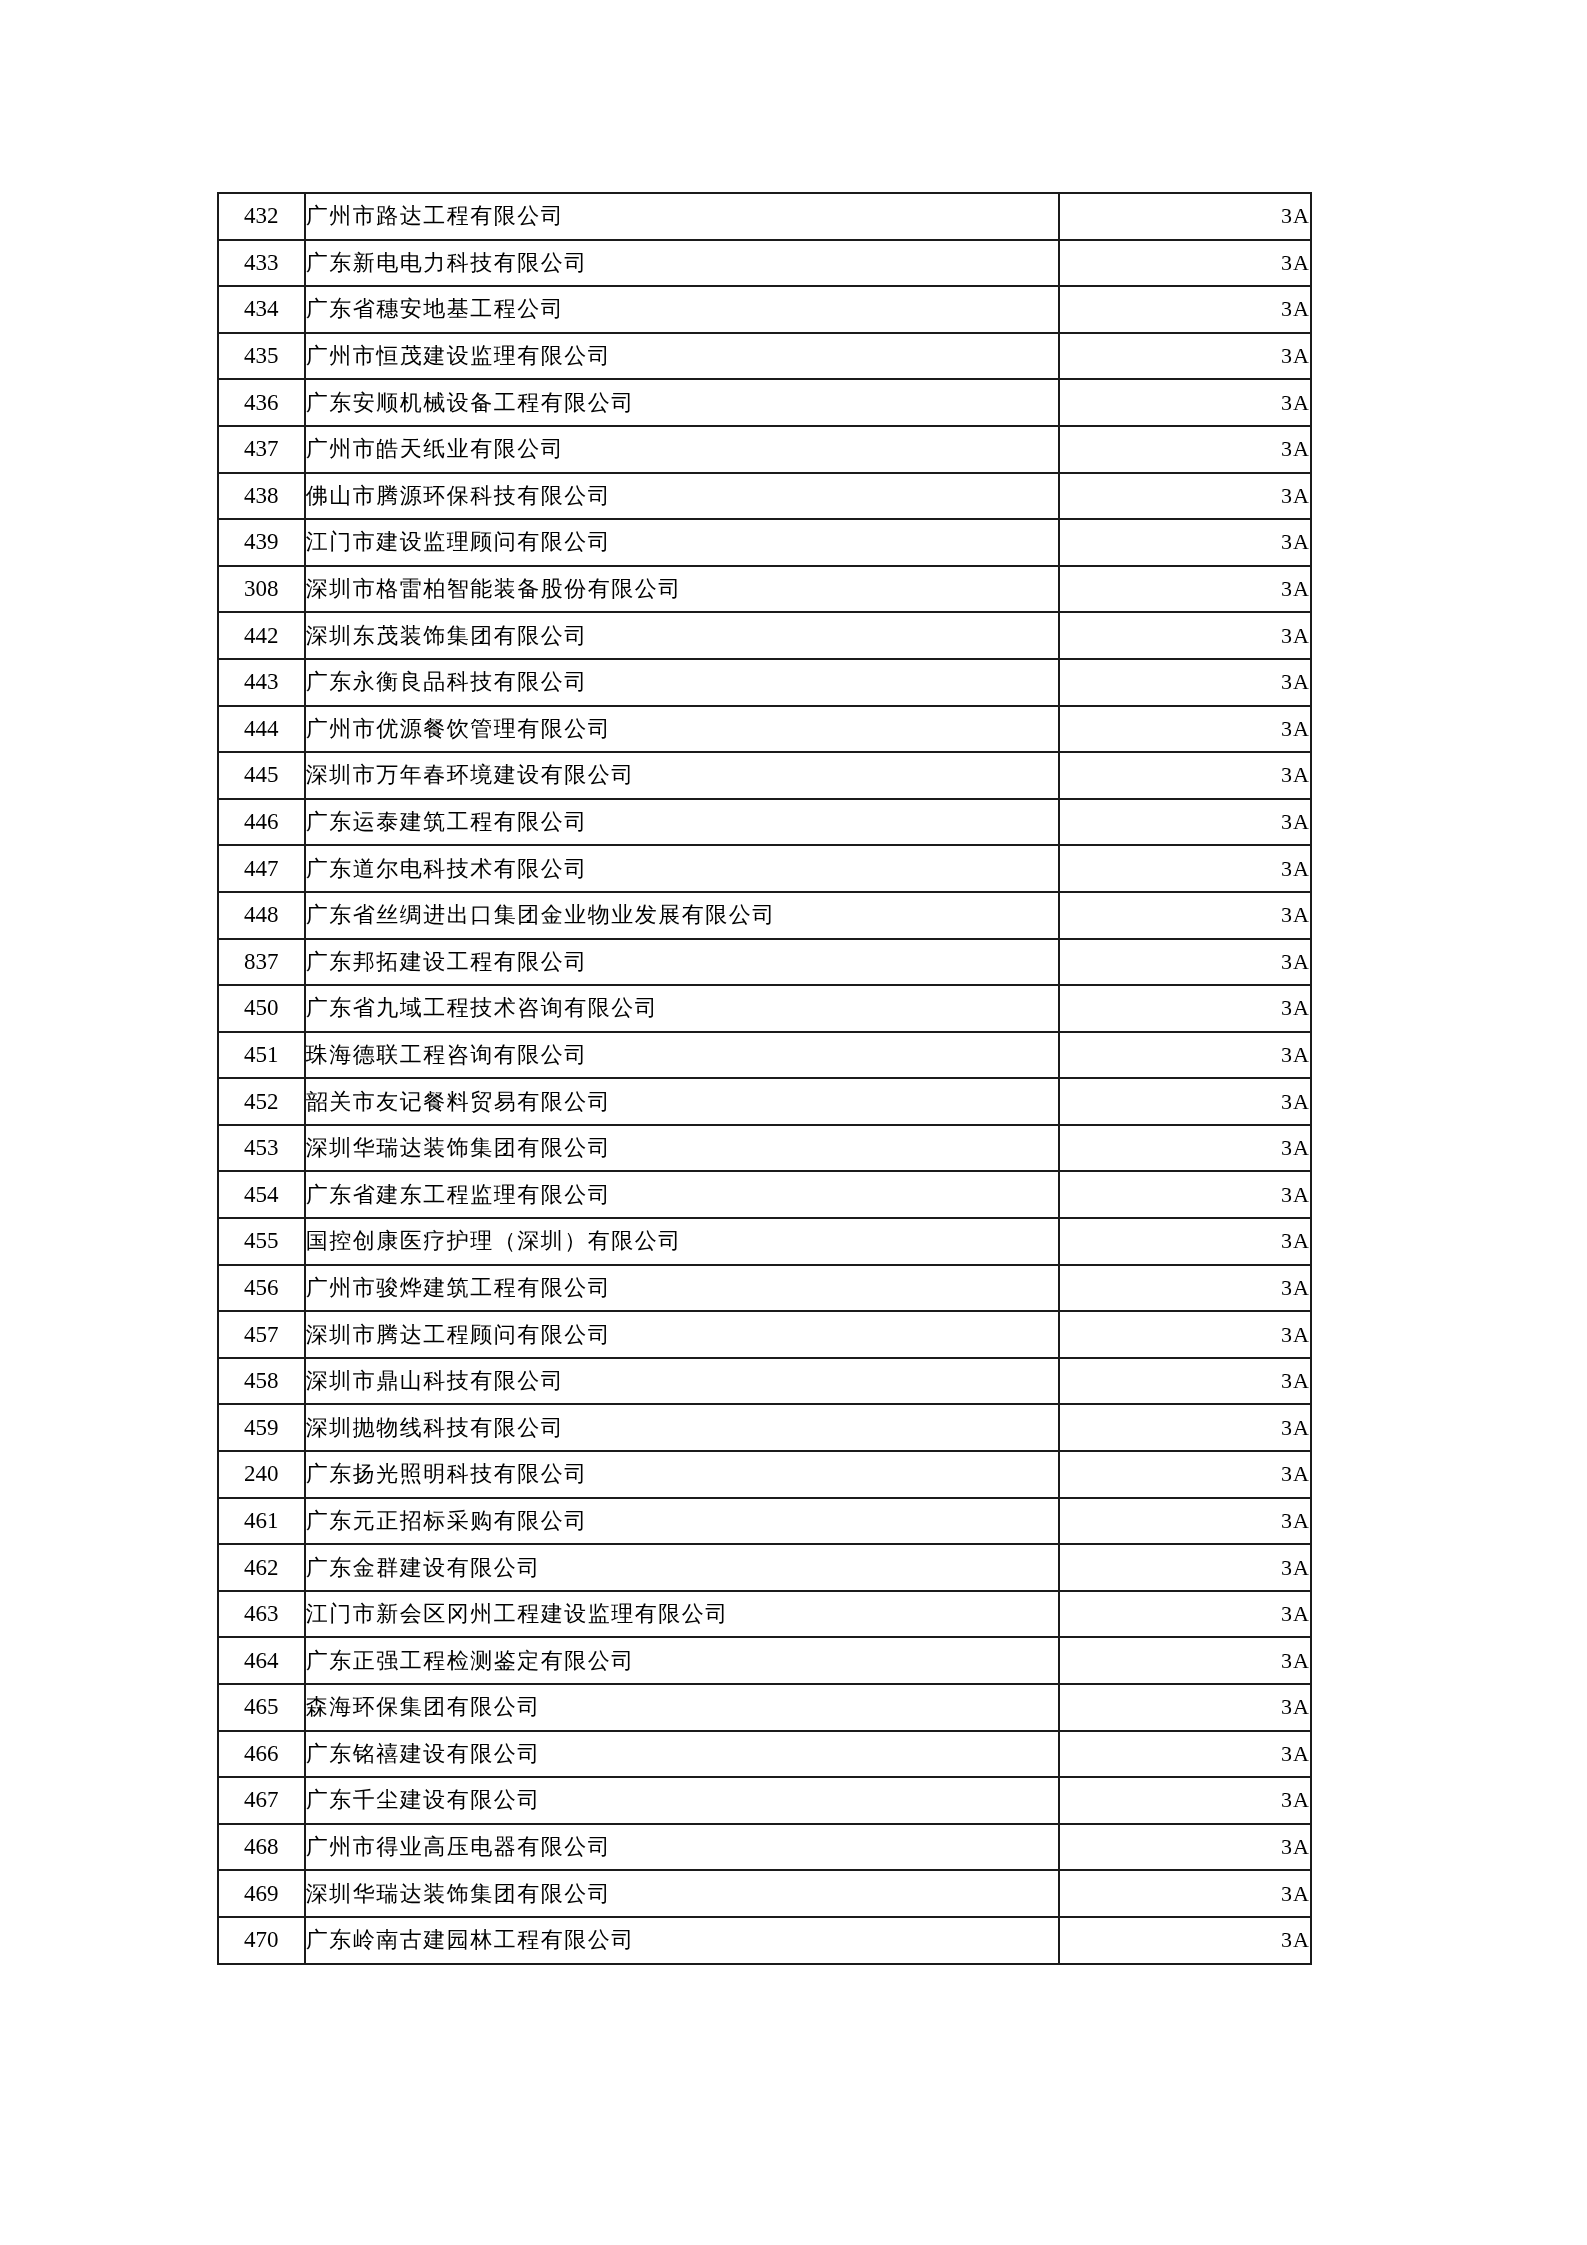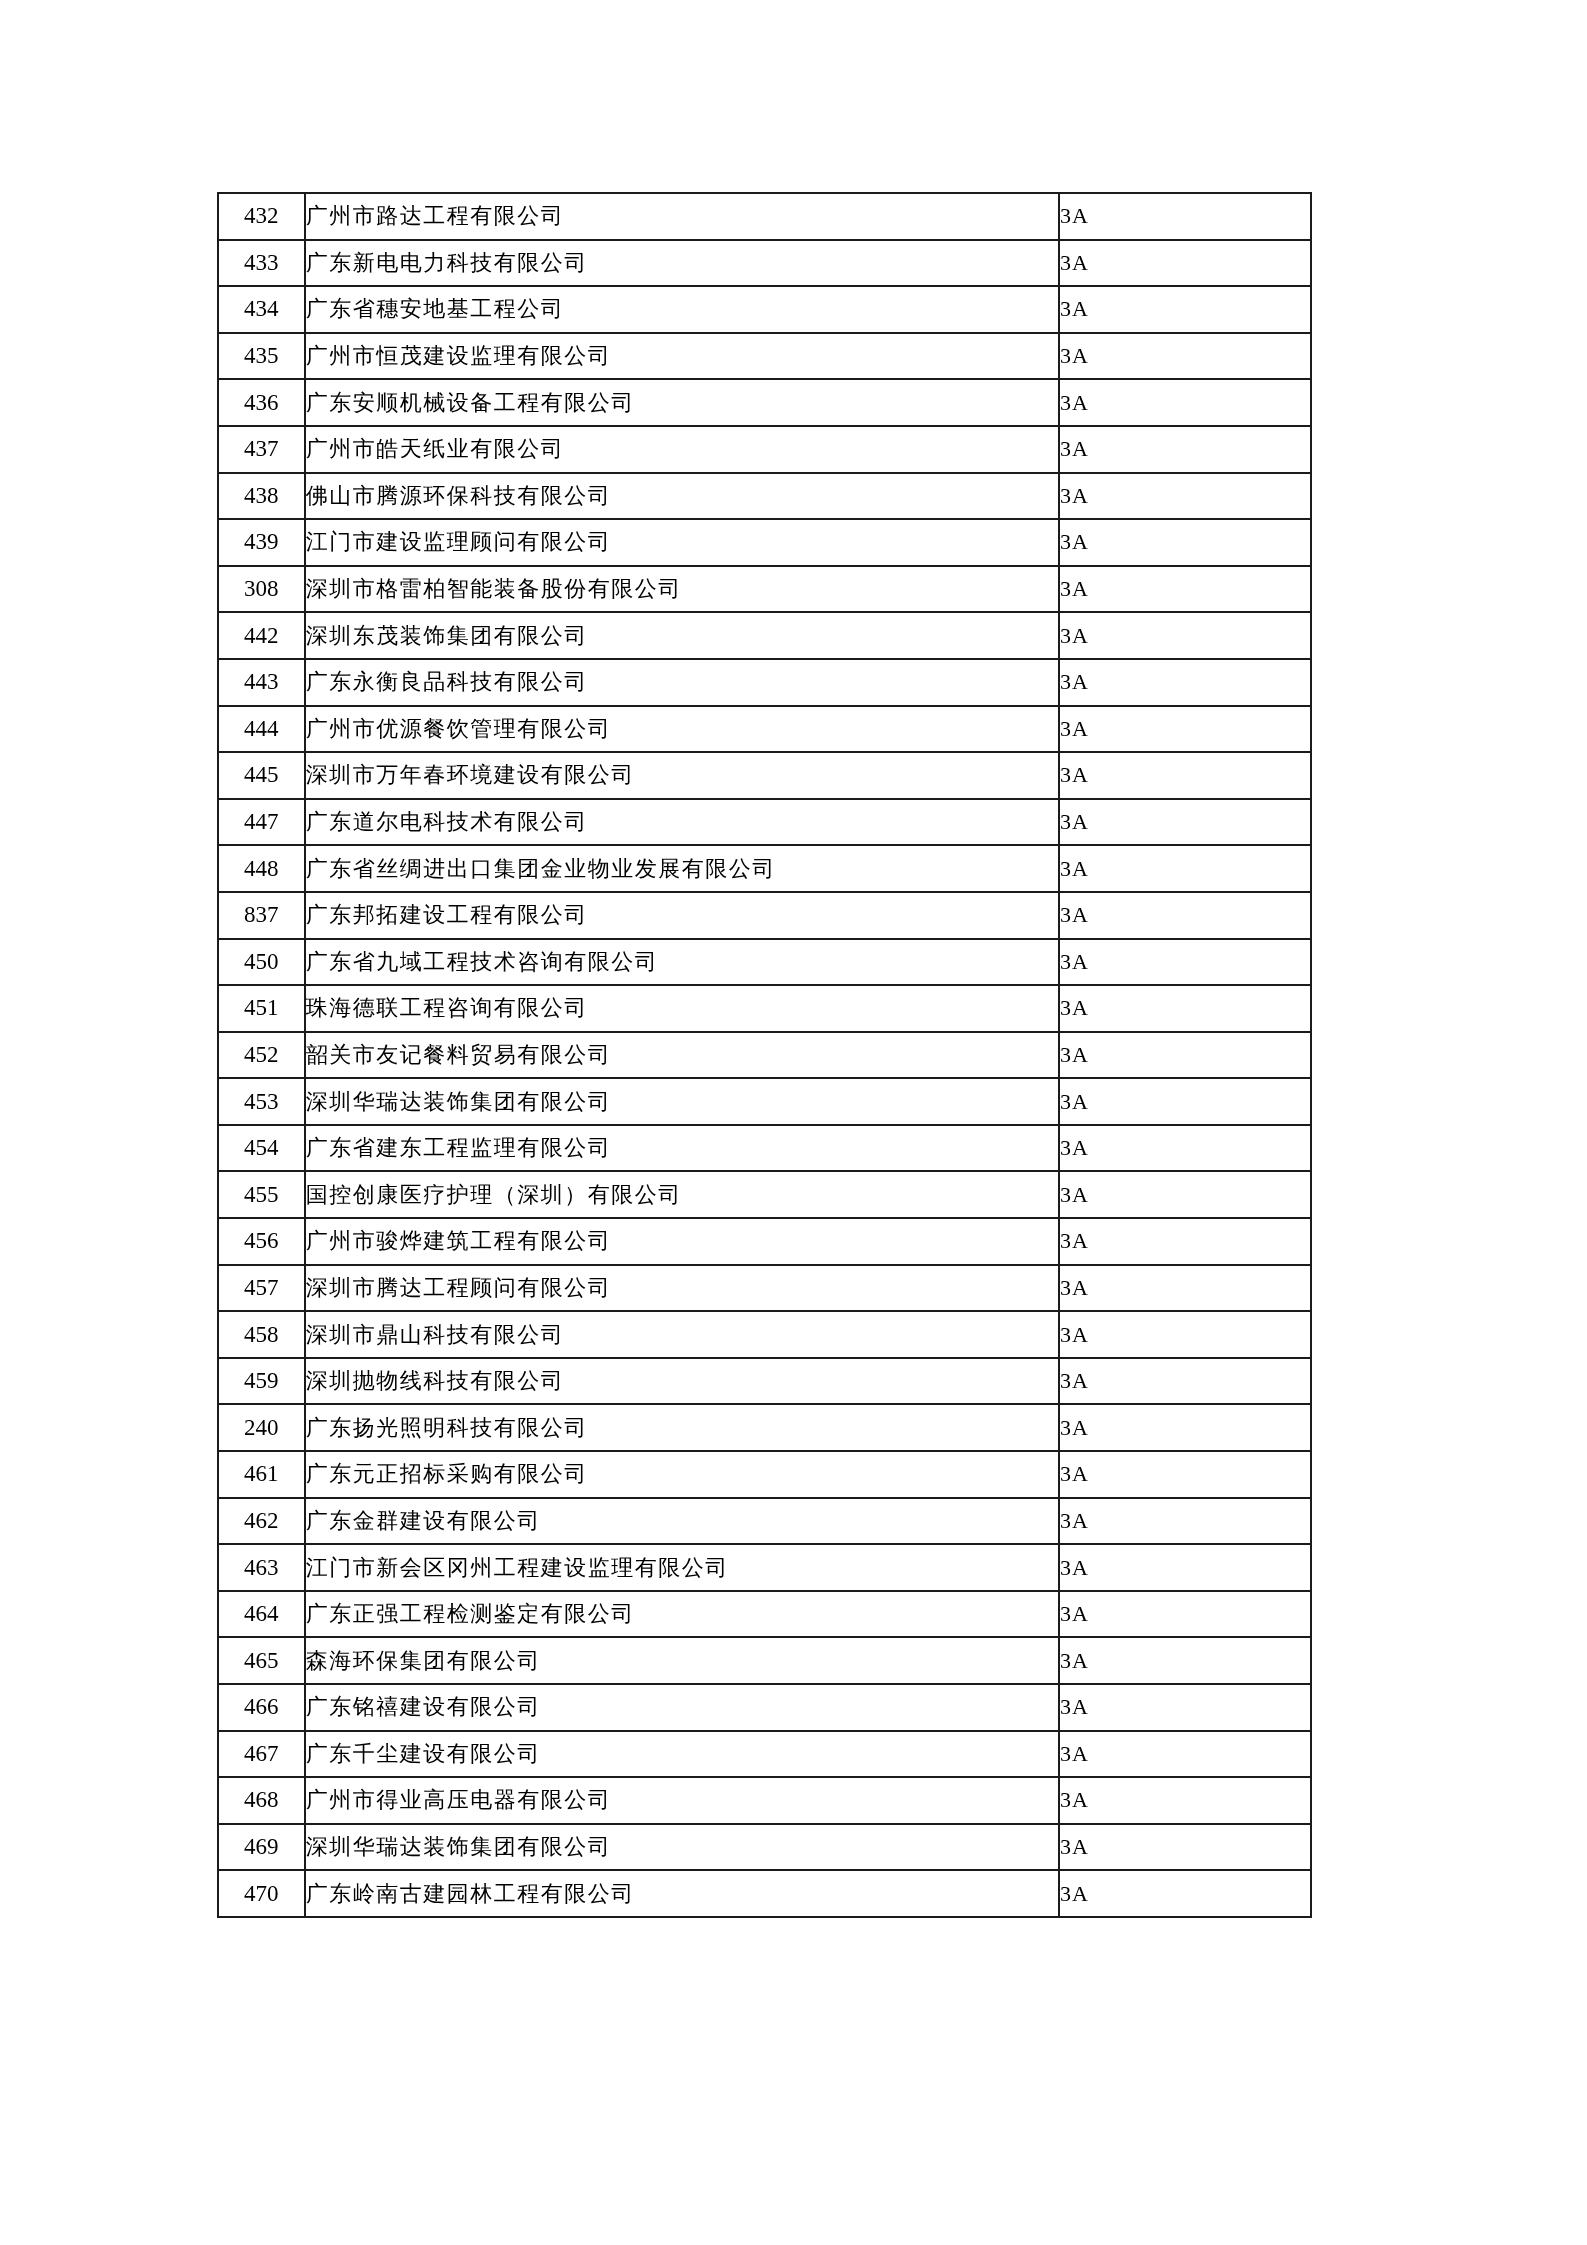--- a/index.html
+++ b/index.html
@@ -38,21 +38,21 @@
   td.col-num {
     text-align: center;
     font-size: 23px;
   }
   td.col-name {
     padding-left: 13px;
     font-size: 22px;
     letter-spacing: 1.5px;
   }
   td.col-rating {
-    text-align: left;
+    text-align: right;
     font-size: 22px;
     letter-spacing: 1px;
     margin-left: 40px;
   }
 </style>
 </head>
 <body>
 
 <div class="page">
   <table class="roster">
@@ -121,20 +121,25 @@
           <td class="col-num">444</td>
           <td class="col-name">广州市优源餐饮管理有限公司</td>
           <td class="col-rating">3A</td>
         </tr>
         <tr>
           <td class="col-num">445</td>
           <td class="col-name">深圳市万年春环境建设有限公司</td>
           <td class="col-rating">3A</td>
         </tr>
         <tr>
+          <td class="col-num">446</td>
+          <td class="col-name">广东运泰建筑工程有限公司</td>
+          <td class="col-rating">3A</td>
+        </tr>
+        <tr>
           <td class="col-num">447</td>
           <td class="col-name">广东道尔电科技术有限公司</td>
           <td class="col-rating">3A</td>
         </tr>
         <tr>
           <td class="col-num">448</td>
           <td class="col-name">广东省丝绸进出口集团金业物业发展有限公司</td>
           <td class="col-rating">3A</td>
         </tr>
         <tr>

